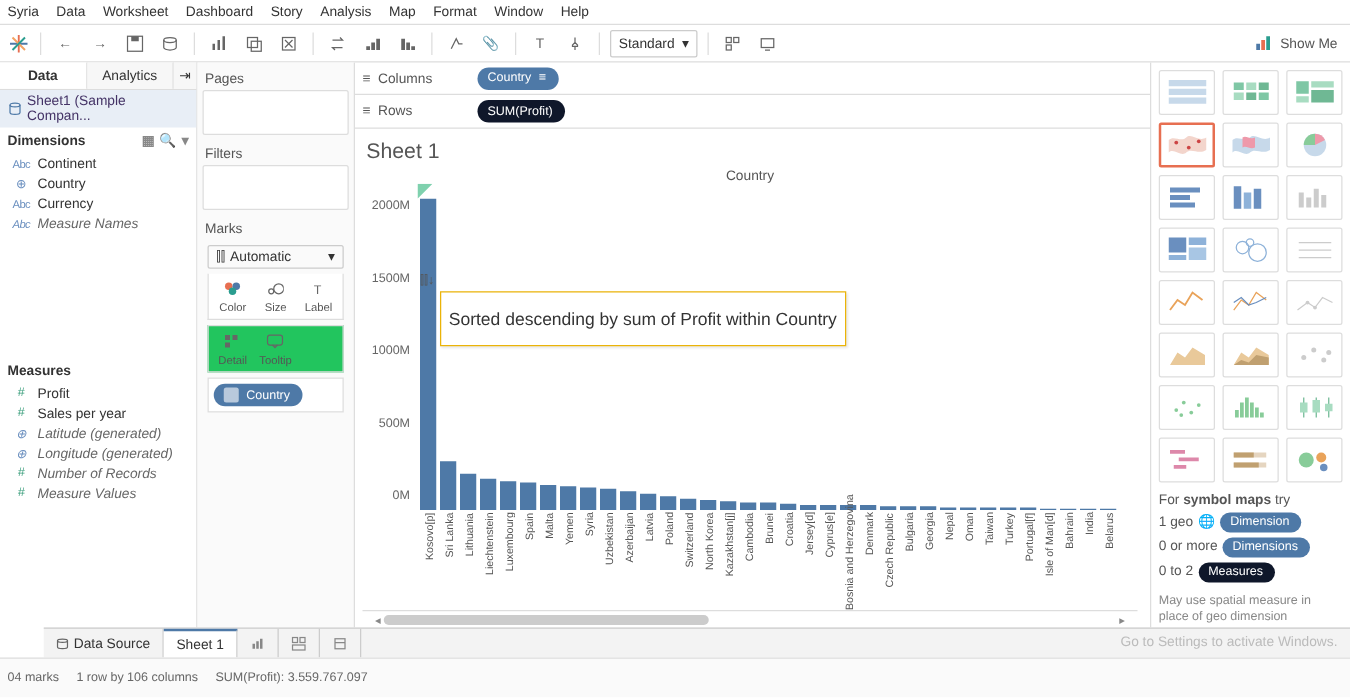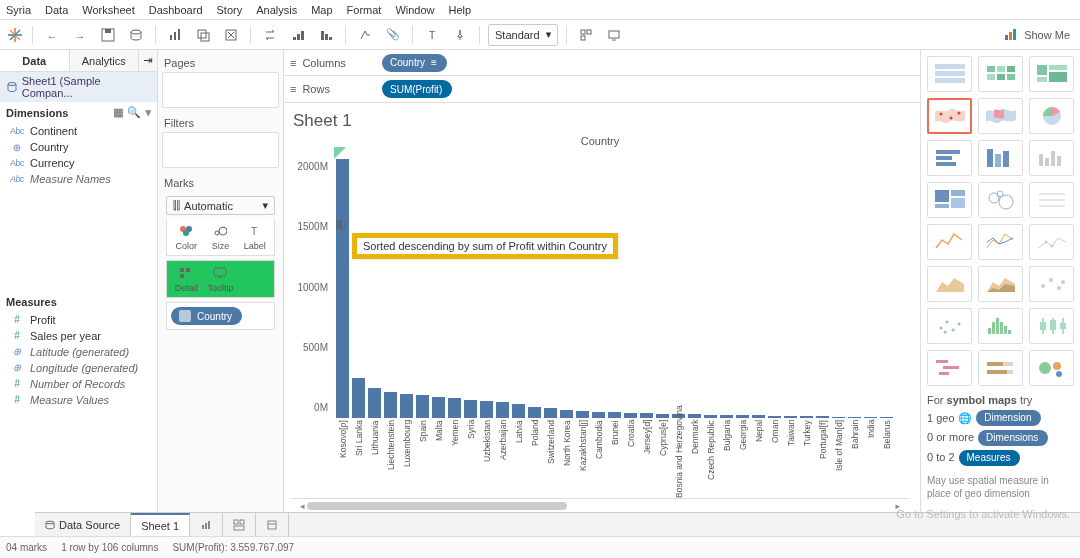--- a/index.html
+++ b/index.html
@@ -42,42 +42,42 @@
   .shelf { margin: 0 4px; }
   .shelf .shelf-title { font-size: 11px; color: #555; padding: 3px 2px; }
   .shelf .shelf-body { border: 1px solid #ddd; background: #fff; min-height: 36px; border-radius: 2px; padding: 4px; }
   .mark-type { border: 1px solid #ccc; border-radius: 2px; margin: 4px; padding: 2px 6px; display: flex; align-items: center; justify-content: space-between; font-size: 11px; }
   .mark-cells { display: flex; margin: 0 4px 4px 4px; gap: 4px; border: 1px solid #ddd; border-top: none; padding: 4px; background: #fff; }
   .mark-cell { flex: 1; display: flex; flex-direction: column; align-items: center; gap: 2px; font-size: 9px; color: #555; }
   .mark-cell .mi { width: 18px; height: 16px; display: flex; align-items: center; justify-content: center; }
   .mark-row2 { display: flex; margin: 0 4px 4px 4px; gap: 4px; border: 1px solid #ddd; padding: 4px; background: #22c55e; }
   .pill { display: inline-flex; align-items: center; gap: 6px; border-radius: 10px; height: 18px; padding: 0 10px 0 8px; color: #fff; font-size: 10px; }
   .pill.blue { background: #4e79a7; }
-  .pill.teal { background: #0369a1; }
+  .pill.teal { background: #0f172a; }
   .pill .dot { width: 12px; height: 12px; border-radius: 2px; background: rgba(255,255,255,0.6); display: flex; align-items: center; justify-content: center; }
 
   
   .work { flex: 1; display: flex; flex-direction: column; min-width: 0; }
   .shelves-top { border-bottom: 1px solid #ddd; }
   .shelf-row { display: flex; align-items: center; height: 26px; border-bottom: 1px solid #ddd; }
   .shelf-row:last-child { border-bottom: none; }
   .shelf-row .lbl { width: 92px; padding-left: 6px; display: flex; align-items: center; gap: 6px; color: #555; font-size: 11px; }
   .shelf-row .content { flex: 1; display: flex; align-items: center; gap: 4px; padding-left: 6px; }
   .viz-area { flex: 1; position: relative; padding: 8px 10px 0 6px; display: flex; flex-direction: column; min-height: 0; }
   .sheet-title { font-size: 17px; color: #555; padding: 0 0 4px 3px; }
   .chart-wrap { flex: 1; display: flex; min-height: 0; position: relative; }
   .y-axis { width: 44px; display: flex; flex-direction: column; justify-content: flex-start; position: relative; }
   .y-tick { position: absolute; right: 6px; font-size: 10px; color: #666; transform: translateY(-50%); }
   .plot { flex: 1; position: relative; }
   .col-title { position: absolute; top: -18px; left: 0; right: 0; text-align: center; font-size: 11px; color: #555; }
   .bars { position: absolute; left: 0; right: 0; bottom: 0; top: 12px; display: flex; align-items: flex-end; gap: 3px; padding-left: 2px; }
   .bar { width: 13px; background: #4e79a7; flex-shrink: 0; }
   .x-labels { height: 78px; display: flex; gap: 3px; padding-left: 48px; margin-top: 2px; }
   .x-label { width: 13px; font-size: 8.5px; color: #555; writing-mode: vertical-rl; transform: rotate(180deg); text-align: right; flex-shrink: 0; white-space: nowrap; }
-  .tooltip { position: absolute; background: #fff; border: 5px solid #eab308; padding: 2px 6px; font-size: 11px; color: #333; box-shadow: 1px 1px 2px rgba(0,0,0,0.1); z-index: 5; }
+  .tooltip { position: absolute; background: #fff; border: 1px solid #eab308; padding: 13px 6px; font-size: 14px; color: #333; box-shadow: 1px 1px 2px rgba(0,0,0,0.1); z-index: 5; }
   .chart-scroll { height: 14px; border-top: 1px solid #ddd; display: flex; align-items: center; padding: 0 10px; color: #888; font-size: 9px; }
   .chart-scroll .thumb { width: 260px; height: 8px; background: #ccc; border-radius: 4px; margin-left: 2px; }
 
   
   .right { width: 160px; border-left: 1px solid #ddd; display: flex; flex-direction: column; padding: 6px; gap: 6px; overflow: hidden; }
 
   .showme-btn { display: flex; align-items: center; gap: 6px; font-size: 11px; color: #555; padding: 4px; }
   .chart-thumbs { display: grid; grid-template-columns: repeat(3, 1fr); gap: 6px; }
   .thumbi { height: 36px; border: 1px solid #ddd; border-radius: 2px; display: flex; align-items: center; justify-content: center; font-size: 8px; color: #aaa; position: relative; overflow: hidden; }
   .thumbi.sel { border: 2px solid #e76f51; }
@@ -85,21 +85,21 @@
   .rec .pill { height: 16px; font-size: 10px; }
   .rec .line { display: flex; align-items: center; gap: 4px; margin-bottom: 2px; }
   .note { font-size: 10px; color: #888; line-height: 1.3; }
 
   
   .btm-tabs { height: 24px; display: flex; align-items: center; border-top: 1px solid #ccc; background: #f3f3f3; font-size: 11px; margin-left: 35px; }
   .btm-tabs .bt { padding: 0 10px; height: 100%; display: flex; align-items: center; gap: 4px; border-right: 1px solid #ccc; }
   .btm-tabs .bt.active { background: #fff; border-top: 2px solid #4e79a7; }
 
   
-  .status { height: 22px; display: flex; align-items: center; padding: 0 6px; gap: 14px; font-size: 10px; color: #666; border-top: 1px solid #ddd; background: #fafafa; }
+  .status { height: 32px; display: flex; align-items: center; padding: 0 6px; gap: 14px; font-size: 10px; color: #666; border-top: 1px solid #ddd; background: #fafafa; }
   .watermark { position: absolute; right: 10px; bottom: 38px; text-align: right; color: #bbb; z-index: 1; pointer-events: none; }
   .watermark .t1 { font-size: 18px; }
   .watermark .t2 { font-size: 11px; }
 
   svg { display: block; }
 </style>
 </head>
 <body>
 
 <div class="menubar">

